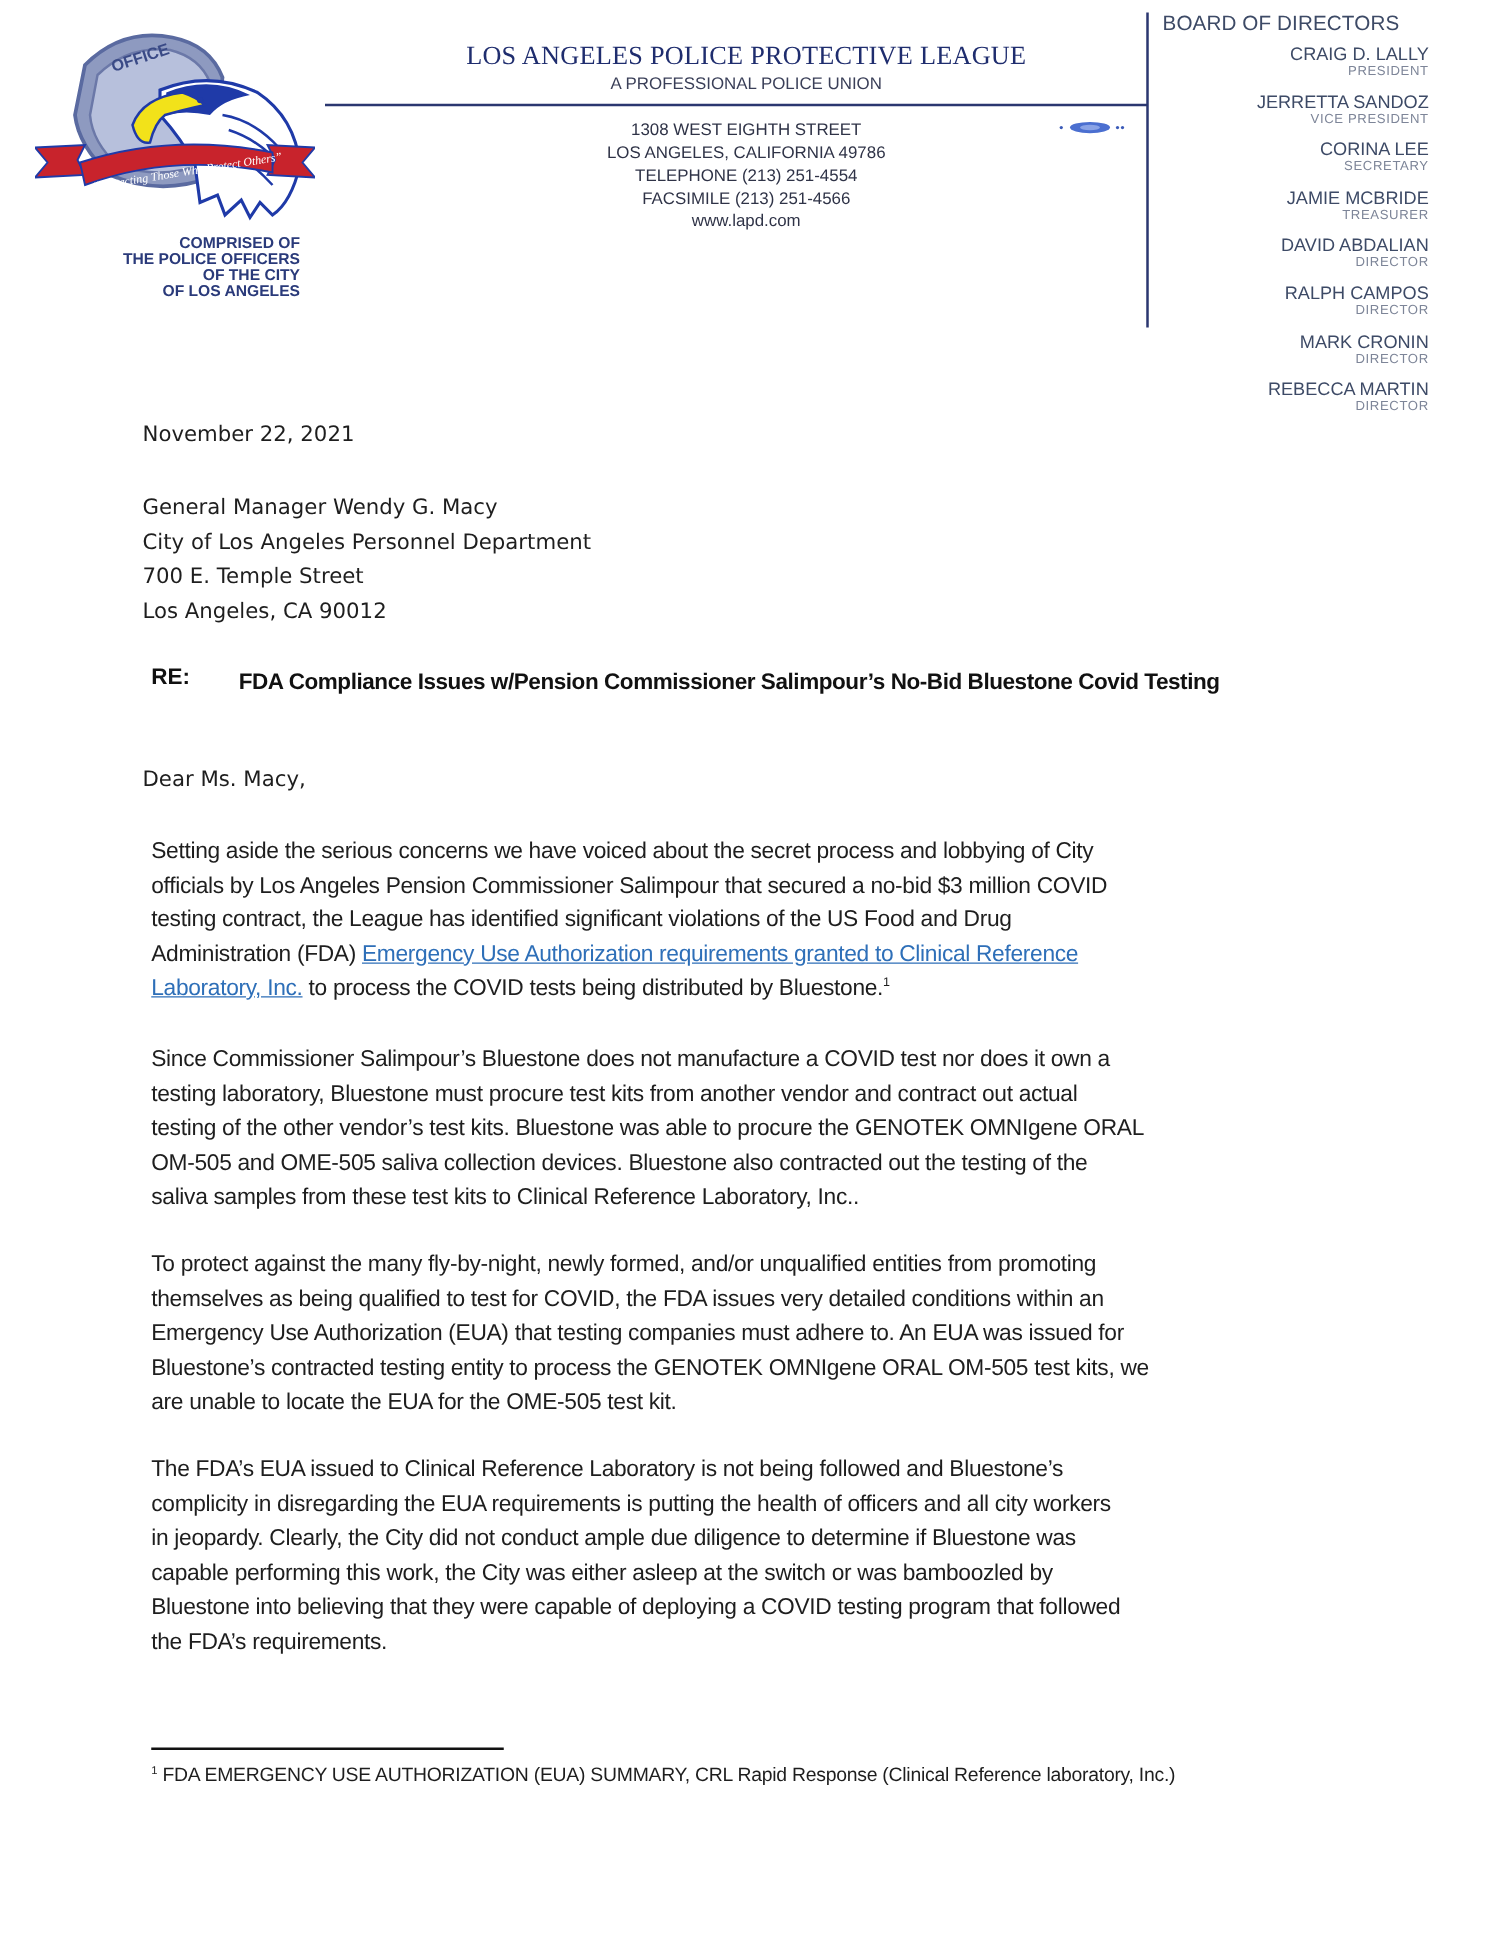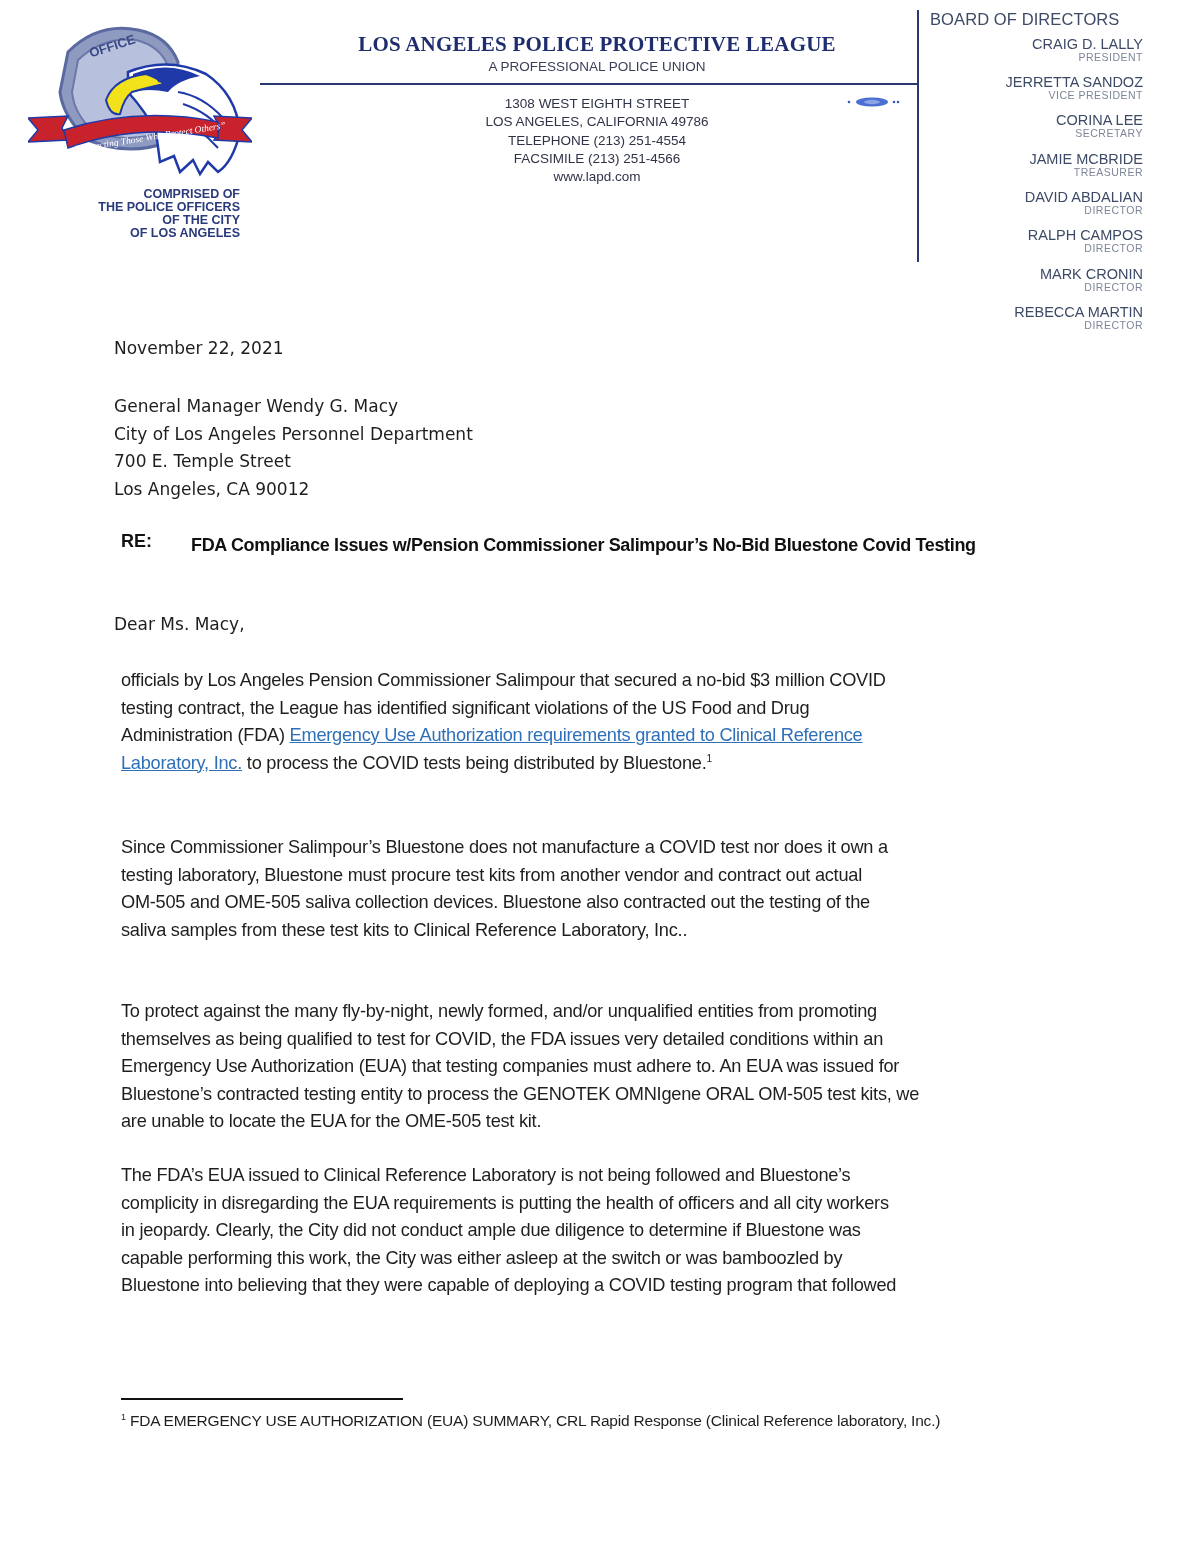--- a/index.html
+++ b/index.html
@@ -2,21 +2,21 @@
 <html><head>
 <meta charset="utf-8">
 <style>
   html, body { margin: 0; padding: 0; background: #ffffff; }
   body { width: 1200px; height: 1553px; position: relative; overflow: hidden; font-family: "Liberation Sans", sans-serif; color: #1f1f1f; }
 
   
   .logo { position: absolute; left: 28px; top: 22px; width: 224px; height: 156px; }
   .comprised { position: absolute; left: 40px; top: 188px; width: 200px; text-align: right; font-family: "Liberation Sans", sans-serif; font-weight: bold; font-size: 12.5px; line-height: 13px; color: #2a3a7a; }
 
-  .org-title { position: absolute; left: 262px; top: 32px; width: 670px; text-align: center; font-family: "Liberation Serif", serif; font-weight: bold; font-size: 21px; color: #1f2d6e; letter-spacing: 0.2px; }
+  .org-title { position: absolute; left: 262px; top: 32px; width: 670px; text-align: center; font-family: "Liberation Serif", serif; font-weight: normal; font-size: 21px; color: #1f2d6e; letter-spacing: 0.2px; }
   .org-sub { position: absolute; left: 262px; top: 59px; width: 670px; text-align: center; font-size: 13.5px; color: #3a3f58; }
   .hrule { position: absolute; left: 260px; top: 83px; width: 658px; height: 2px; background: #2b3770; }
   .vrule { position: absolute; left: 917px; top: 10px; width: 2px; height: 252px; background: #2b3770; }
   .address { position: absolute; left: 400px; top: 95px; width: 394px; text-align: center; font-size: 13.5px; line-height: 18.3px; color: #2f3347; }
   .address div { white-space: nowrap; }
   .ornament { position: absolute; left: 846px; top: 96px; width: 56px; height: 12px; }
 
   .board-title { position: absolute; left: 930px; top: 10px; width: 221px; text-align: left; font-size: 16.5px; color: #3d4a66; letter-spacing: 0.1px; }
   .director { position: absolute; right: 57px; text-align: right; }
   .director .dname { font-size: 14.5px; color: #3d4a66; line-height: 15px; white-space: nowrap; }
@@ -141,43 +141,46 @@
 </div>
 
 <div class="re-label">RE:</div>
 <div class="re-text">
   <div>FDA Compliance Issues w/Pension Commissioner Salimpour’s No-Bid Bluestone Covid Testing</div>
 </div>
 
 <div class="body-text salutation">Dear Ms. Macy,</div>
 
 <div class="para p1">
+  <span class="line">Setting aside the serious concerns we have voiced about the secret process and lobbying of City</span>
   <span class="line">officials by Los Angeles Pension Commissioner Salimpour that secured a no-bid $3 million COVID</span>
   <span class="line">testing contract, the League has identified significant violations of the US Food and Drug</span>
   <span class="line"><span>Administration (FDA) </span><a class="link" href="#">Emergency Use Authorization requirements granted to Clinical Reference</a></span>
   <span class="line"><a class="link" href="#">Laboratory, Inc.</a><span> to process the COVID tests being distributed by Bluestone.</span><sup>1</sup></span>
 </div>
 
 <div class="para p2">
   <span class="line">Since Commissioner Salimpour’s Bluestone does not manufacture a COVID test nor does it own a</span>
   <span class="line">testing laboratory, Bluestone must procure test kits from another vendor and contract out actual</span>
+  <span class="line">testing of the other vendor’s test kits. Bluestone was able to procure the GENOTEK OMNIgene ORAL</span>
   <span class="line">OM-505 and OME-505 saliva collection devices. Bluestone also contracted out the testing of the</span>
   <span class="line">saliva samples from these test kits to Clinical Reference Laboratory, Inc..</span>
 </div>
 
 <div class="para p3">
   <span class="line">To protect against the many fly-by-night, newly formed, and/or unqualified entities from promoting</span>
   <span class="line">themselves as being qualified to test for COVID, the FDA issues very detailed conditions within an</span>
   <span class="line">Emergency Use Authorization (EUA) that testing companies must adhere to. An EUA was issued for</span>
   <span class="line">Bluestone’s contracted testing entity to process the GENOTEK OMNIgene ORAL OM-505 test kits, we</span>
   <span class="line">are unable to locate the EUA for the OME-505 test kit.</span>
 </div>
 
 <div class="para p4">
   <span class="line">The FDA’s EUA issued to Clinical Reference Laboratory is not being followed and Bluestone’s</span>
   <span class="line">complicity in disregarding the EUA requirements is putting the health of officers and all city workers</span>
   <span class="line">in jeopardy. Clearly, the City did not conduct ample due diligence to determine if Bluestone was</span>
   <span class="line">capable performing this work, the City was either asleep at the switch or was bamboozled by</span>
   <span class="line">Bluestone into believing that they were capable of deploying a COVID testing program that followed</span>
+  <span class="line">the FDA’s requirements.</span>
 </div>
 
 <div class="fn-rule"></div>
 <div class="footnote"><sup>1</sup><span> FDA EMERGENCY USE AUTHORIZATION (EUA) SUMMARY, CRL Rapid Response (Clinical Reference laboratory, Inc.)</span></div>
 
 </body></html>

